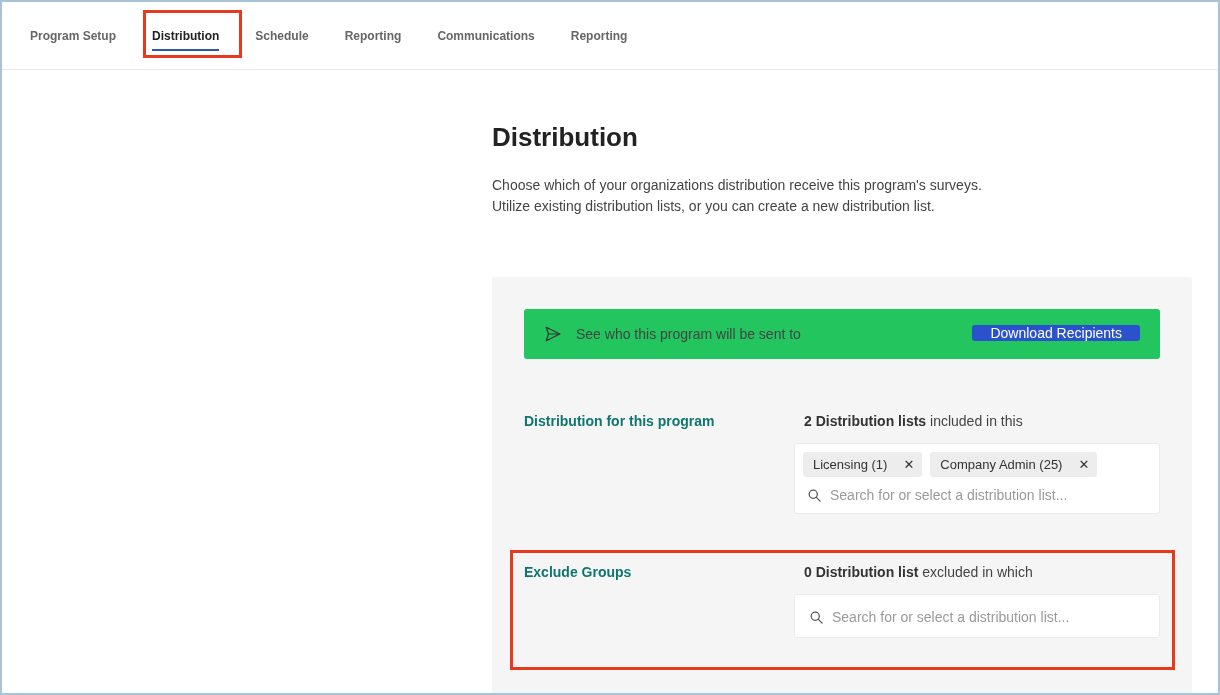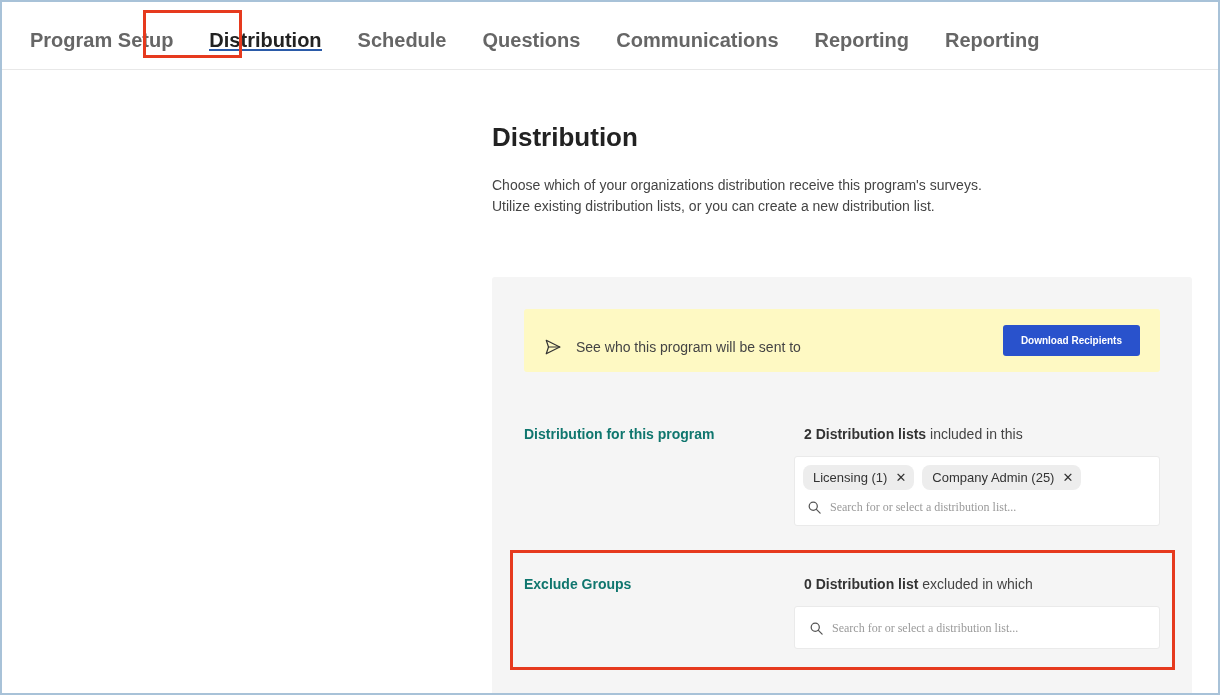--- a/index.html
+++ b/index.html
@@ -17,28 +17,28 @@
     }
     .tabs {
       display: flex;
       align-items: center;
       padding: 0 10px;
       height: 68px;
       border-bottom: 1px solid #e8e8e8;
       gap: 0;
     }
     .tab {
-      padding: 17px 18px;
-      font-size: 20px;
+      padding: 4px 18px;
+      font-size: 12px;
       font-weight: 600;
       color: #666;
       cursor: pointer;
       height: 100%;
       display: flex;
-      align-items: flex-end;
+      align-items: center;
       position: relative;
     }
     .tab.active {
       color: #222;
     }
     .tab.active::after {
       content: "";
       position: absolute;
       bottom: 18px;
       left: 18px;
@@ -72,25 +72,25 @@
       margin-bottom: 60px;
     }
     .card {
       background: #f5f5f5;
       border-radius: 3px;
       padding: 32px;
       width: 700px;
       position: relative;
     }
     .info-bar {
-      background: #fef9c3;
+      background: #22c55e;
       border-radius: 3px;
       padding: 16px 20px;
       display: flex;
-      align-items: flex-end;
+      align-items: flex-start;
       justify-content: space-between;
       margin-bottom: 54px;
     }
     .info-left {
       display: flex;
       align-items: center;
       gap: 14px;
     }
     .send-icon svg {
       width: 18px;
@@ -99,23 +99,23 @@
     }
     .info-text {
       font-size: 14px;
       color: #444;
     }
     .download-btn {
       background: #2952cc;
       color: #fff;
       border: none;
       border-radius: 3px;
-      padding: 10px 18px;
-      font-size: 10px;
-      font-weight: 700;
+      padding: 0 18px;
+      font-size: 14px;
+      font-weight: 400;
       cursor: pointer;
     }
     .section-row {
       display: flex;
       gap: 20px;
       margin-bottom: 50px;
     }
     .section-row:last-child {
       margin-bottom: 0;
     }
@@ -146,25 +146,25 @@
       padding: 8px;
     }
     .chips-row {
       display: flex;
       flex-wrap: wrap;
       gap: 8px;
       margin-bottom: 6px;
     }
     .chip {
       background: #ededed;
-      border-radius: 8px;
+      border-radius: 3px;
       padding: 5px 8px 5px 10px;
       display: flex;
       align-items: center;
-      gap: 8px;
+      gap: 16px;
       font-size: 13px;
       color: #333;
     }
     .chip-close {
       cursor: pointer;
       font-size: 13px;
       line-height: 1;
       color: #333;
       font-weight: 400;
     }
@@ -176,25 +176,24 @@
     }
     .search-icon svg {
       width: 15px;
       height: 15px;
       display: block;
       stroke: #555;
     }
     .search-input {
       border: none;
       outline: none;
-      font-size: 12px;
+      font-size: 14px;
       color: #333;
       flex: 1;
       background: transparent;
-      font-family: Liberation Serif, serif;
     }
     .search-input::placeholder {
       color: #9a9a9a;
     }
     .chips-box.no-chips {
       padding: 10px 10px;
     }
   </style>
 </head>
 <body>
@@ -203,27 +202,24 @@
   <div class="tab">
       <span>Program Setup</span>
     </div>
   <div class="tab active">
       <span>Distribution</span>
     </div>
   <div class="tab">
       <span>Schedule</span>
     </div>
   <div class="tab">
-      <span>Questions</span>
+      <span>Reporting</span>
     </div>
   <div class="tab">
       <span>Communications</span>
-    </div>
-  <div class="tab">
-      <span>Reporting</span>
     </div>
   <div class="tab">
       <span>Reporting</span>
     </div>
 </div>
 
 <div class="highlight-tab" style="left:143px; top:10px; width:99px; height:48px;"></div>
 
 <div class="content">
   <h1 class="page-title">Distribution</h1>

